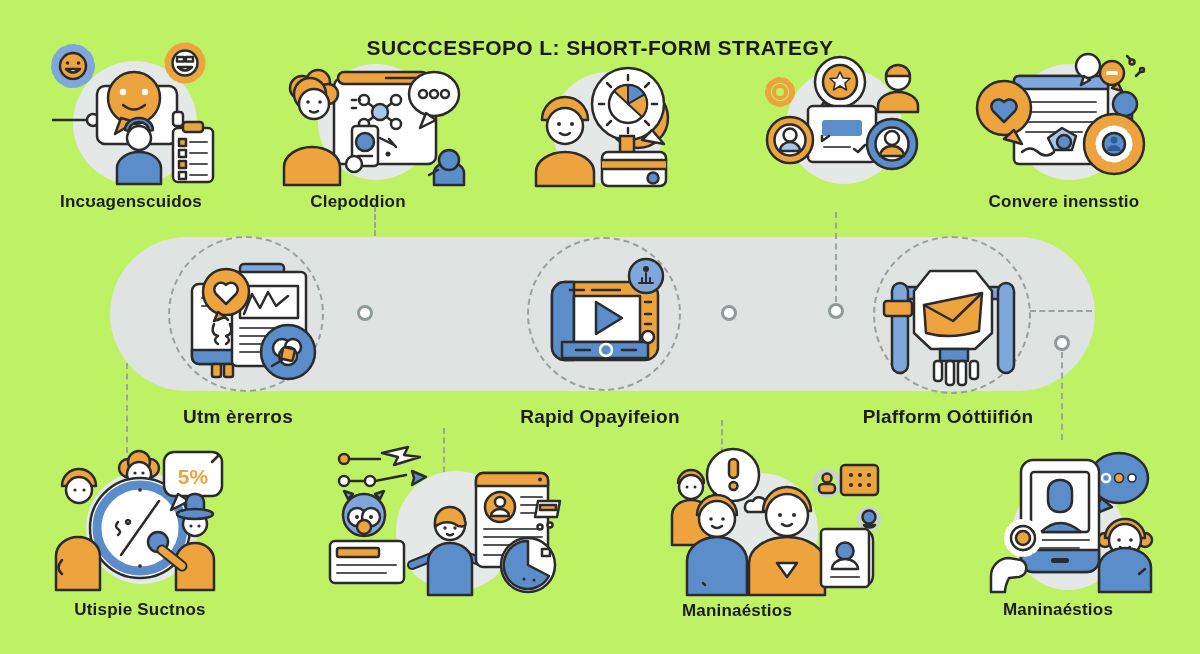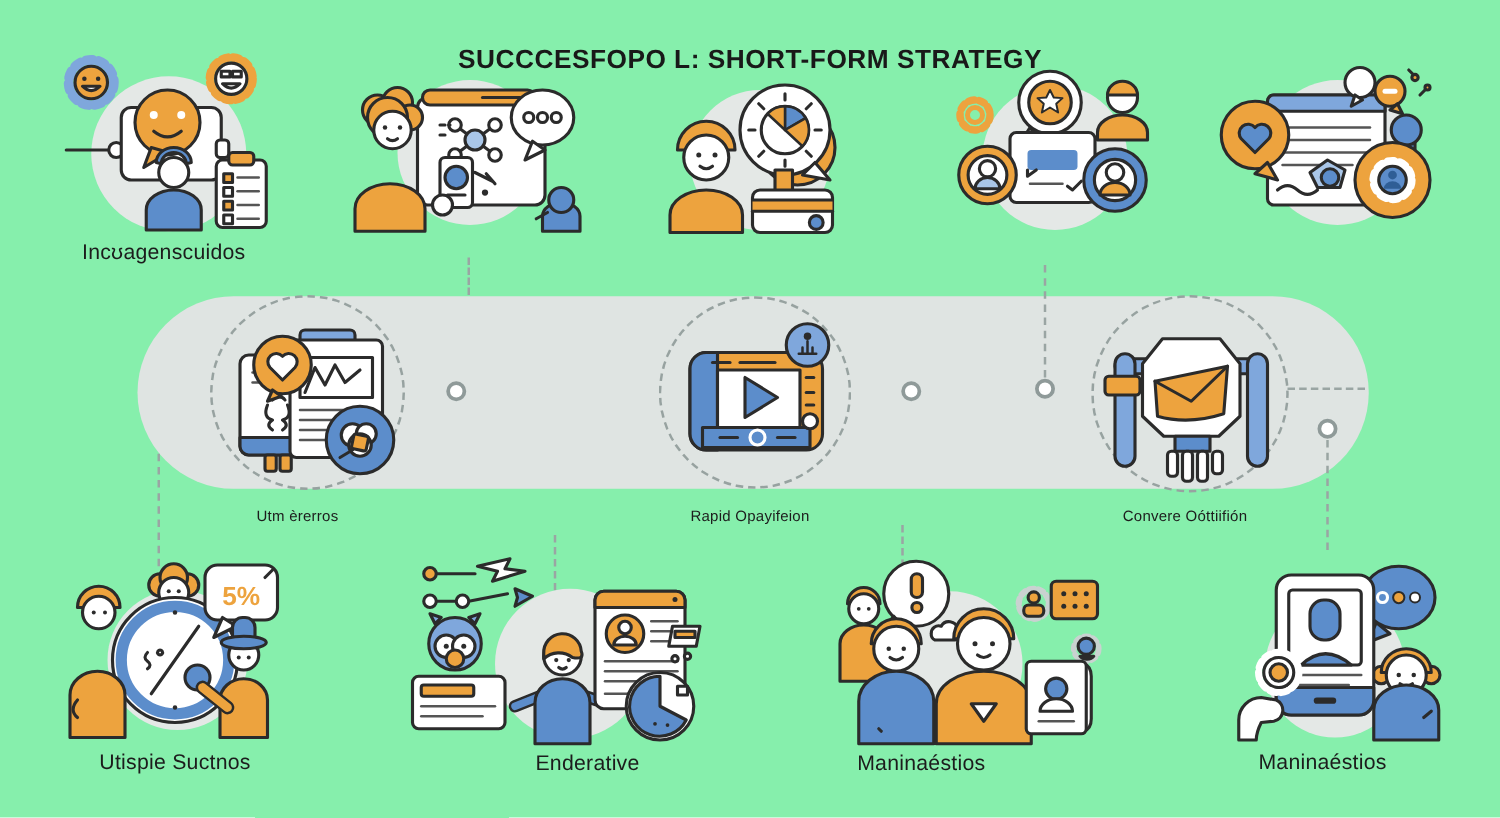--- a/index.html
+++ b/index.html
@@ -1,29 +1,29 @@
 <!DOCTYPE html>
 <html><head>
 <meta charset="utf-8">
 <style>
   html,body{margin:0;padding:0;background:#fff}
-  .stage{position:relative;width:1200px;height:654px;background:#86efac;overflow:hidden;
+  .stage{position:relative;width:1200px;height:654px;background:#bef264;overflow:hidden;
          font-family:"Liberation Sans",sans-serif}
   .title{position:absolute;top:36px;left:0;width:100%;text-align:center;
          font-size:21px;font-weight:800;letter-spacing:.4px;color:#191919}
   .band{position:absolute;left:110px;top:237px;width:985px;height:154px;
         border-radius:77px;background:#DFE4E2}
   .node{position:absolute;border:2.5px dashed #97a2a0;border-radius:50%;box-sizing:border-box}
   .cdot{position:absolute;width:16px;height:16px;border-radius:50%;background:#fff;
         border:3px solid #8f9a99;box-sizing:border-box}
   .vline{position:absolute;width:0;border-left:2.5px dashed #9aa5a3}
   .hline{position:absolute;height:0;border-top:2.5px dashed #9aa5a3}
-  .lbl{position:absolute;width:220px;text-align:center;font-weight:400;
+  .lbl{position:absolute;width:220px;text-align:center;font-weight:700;
        font-size:17px;color:#1c1c1c;letter-spacing:.2px}
-  .lbl.mid{font-size:12px}
+  .lbl.mid{font-size:19px}
   .ill{position:absolute;overflow:visible}
   svg *{stroke-linecap:round;stroke-linejoin:round}
   .sK{stroke:#2b2b2b;stroke-width:2.5;fill:none}
   .fW{fill:#fff;stroke:#2b2b2b;stroke-width:2.5}
   .fO{fill:#EDA33E;stroke:#2b2b2b;stroke-width:2.5}
   .fB{fill:#5C8DCB;stroke:#2b2b2b;stroke-width:2.5}
   .fLB{fill:#A9C6E8;stroke:#2b2b2b;stroke-width:2.5}
   .fPB{fill:#7FA7DC;stroke:#2b2b2b;stroke-width:2.5}
   .fG{fill:#E4E8E6}
   .ln{stroke:#555;stroke-width:2;fill:none}
@@ -555,23 +555,24 @@
     </g>
     <g>
       <circle cx="40" cy="98" r="16" fill="none" stroke="#fff" stroke-width="6" stroke-dasharray="5 4"></circle>
       <circle class="fW" cx="40" cy="98" r="12"></circle>
       <circle class="fO" cx="40" cy="98" r="7"></circle>
       <path class="fW" d="M8,152 v-16 a18,18 0 0 1 18,-18 l12,2 a9,9 0 0 1 -2,17 l-10,1 q-4,8 -4,14 Z"></path>
     </g>
   </svg>
 
   <div class="lbl" style="left:21px;top:192px">Incʊagenscuidos</div>
+  <div class="lbl" style="left:248px;top:192px">Clepoddion</div>
+  <div class="lbl" style="left:954px;top:192px">Convere inensstio</div>
 
   <div class="lbl mid" style="left:128px;top:406px">Utm èrerros</div>
   <div class="lbl mid" style="left:490px;top:406px">Rapid Opayifeion</div>
-  <div class="lbl mid" style="left:838px;top:406px">Convere Oóttiifión</div>
+  <div class="lbl mid" style="left:838px;top:406px">Plafform Oóttiifión</div>
 
   <div class="lbl" style="left:30px;top:600px">Utispie Suctnos</div>
-  <div class="lbl" style="left:360px;top:601px">Enderative</div>
   <div class="lbl" style="left:627px;top:601px">Maninaéstios</div>
   <div class="lbl" style="left:948px;top:600px">Maninaéstios</div>
 
 </div>
 
 </body></html>

